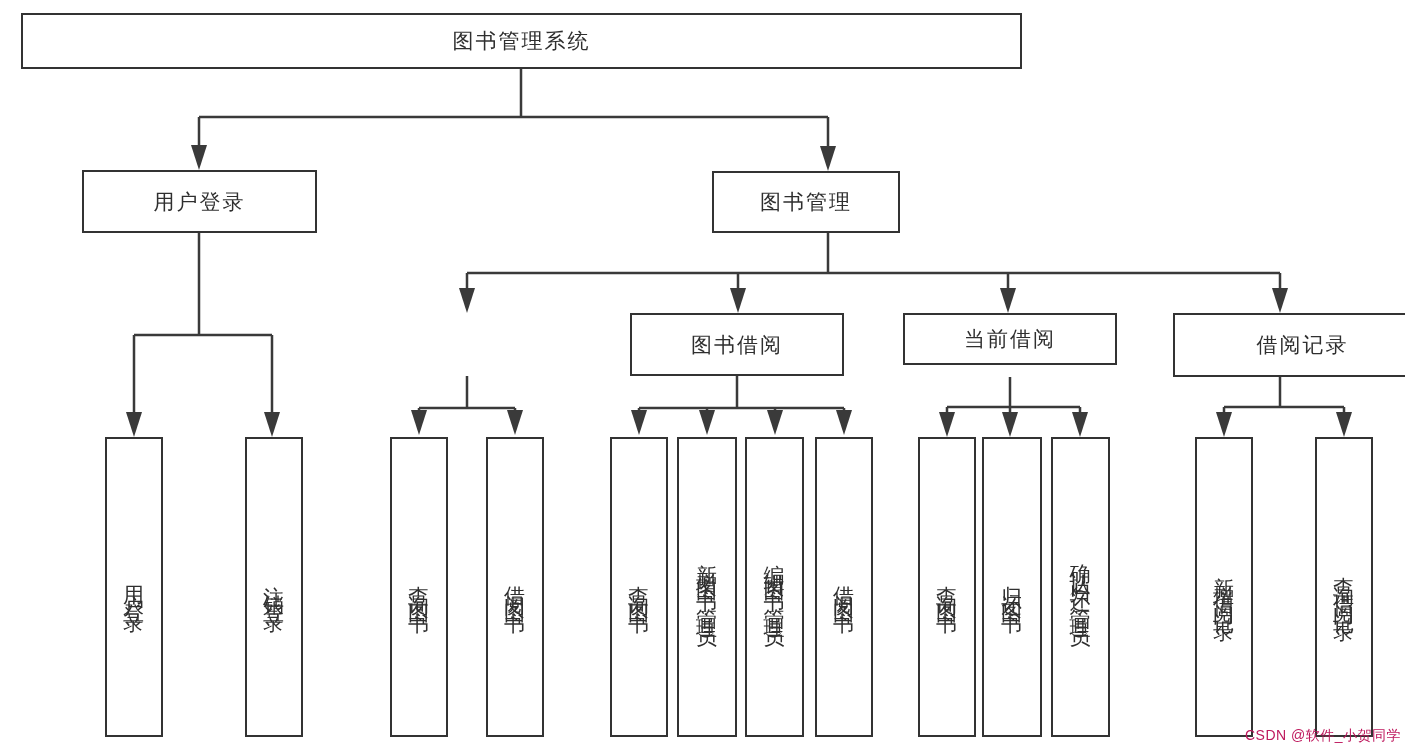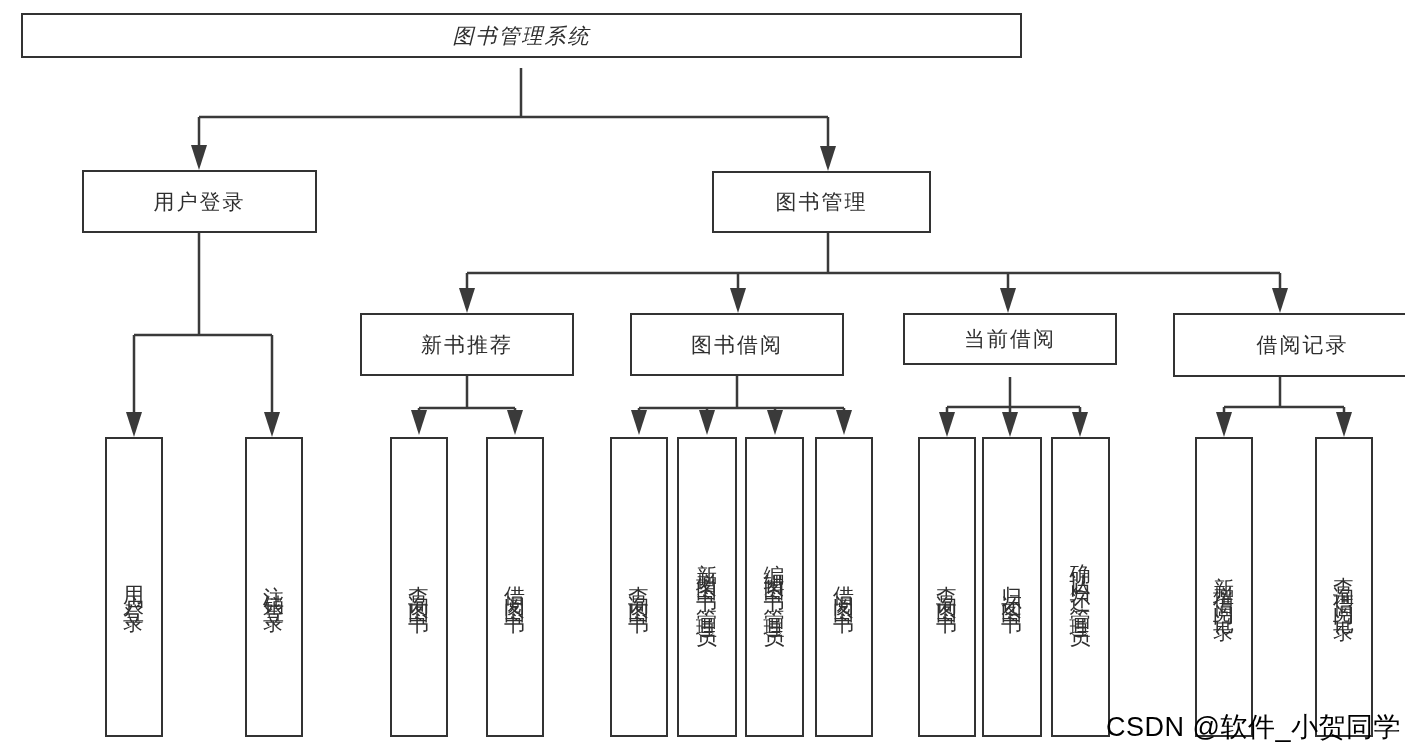--- a/index.html
+++ b/index.html
@@ -35,23 +35,23 @@
   }
   .vtext {
     writing-mode: vertical-lr;
     text-orientation: mixed;
     font-size: 21px;
     line-height: 1;
     letter-spacing: 9px;
     color: #2f2f2f;
   }
   
-  .n-root  { left: 21px;   top: 13px;  width: 1001px; height: 45px; font-style: italic; }
+  .n-root  { left: 21px;   top: 13px;  width: 1001px; height: 56px; }
   .n-l2a   { left: 82px;   top: 170px; width: 235px;  height: 63px; }
-  .n-l2b   { left: 712px;  top: 171px; width: 219px;  height: 62px; font-family: Liberation Serif, serif; }
+  .n-l2b   { left: 712px;  top: 171px; width: 188px;  height: 62px; font-family: Liberation Serif, serif; }
   .n-l3a   { left: 360px;  top: 313px; width: 214px;  height: 63px; }
   .n-l3b   { left: 630px;  top: 313px; width: 214px;  height: 63px; justify-content: center; }
   .n-l3c   { left: 903px;  top: 313px; width: 214px;  height: 52px; }
   .n-l3d   { left: 1173px; top: 313px; width: 259px;  height: 64px; }
   .leaf    { top: 437px; width: 58px; height: 300px; }
   .lf-01 { left: 105px; }
   .lf-02 { left: 245px; }
   .lf-03 { left: 390px; }
   .lf-04 { left: 486px; }
   .lf-05 { left: 610px; }
@@ -60,23 +60,23 @@
   .lf-08 { left: 815px; }
   .lf-09 { left: 918px; }
   .lf-10 { left: 982px; width: 60px; }
   .lf-11 { left: 1051px; width: 59px; }
   .lf-12 { left: 1195px; }
   .lf-13 { left: 1315px; }
   .watermark {
     position: absolute;
     right: 4px;
     bottom: 2px;
-    font-size: 27px;
+    font-size: 14px;
     letter-spacing: 0.5px;
-    color: #000000;
+    color: #be185d;
     z-index: 3;
     white-space: nowrap;
   }
 </style>
 </head>
 <body>
 
 <div id="canvas">
 
   <svg id="wires" viewBox="0 0 1405 747" xmlns="http://www.w3.org/2000/svg">
@@ -123,23 +123,20 @@
     <span class="hlabel">图书管理系统</span>
   </div>
 
   <div class="box n-l2a">
     <span class="hlabel">用户登录</span>
   </div>
   <div class="box n-l2b">
     <span class="hlabel">图书管理</span>
   </div>
 
-  <div class="box n-l3a">
-    <span class="hlabel">新书推荐</span>
-  </div>
   <div class="box n-l3b">
     <span class="hlabel">图书借阅</span>
   </div>
   <div class="box n-l3c">
     <span class="hlabel">当前借阅</span>
   </div>
   <div class="box n-l3d">
     <span class="hlabel">借阅记录</span>
   </div>
 

